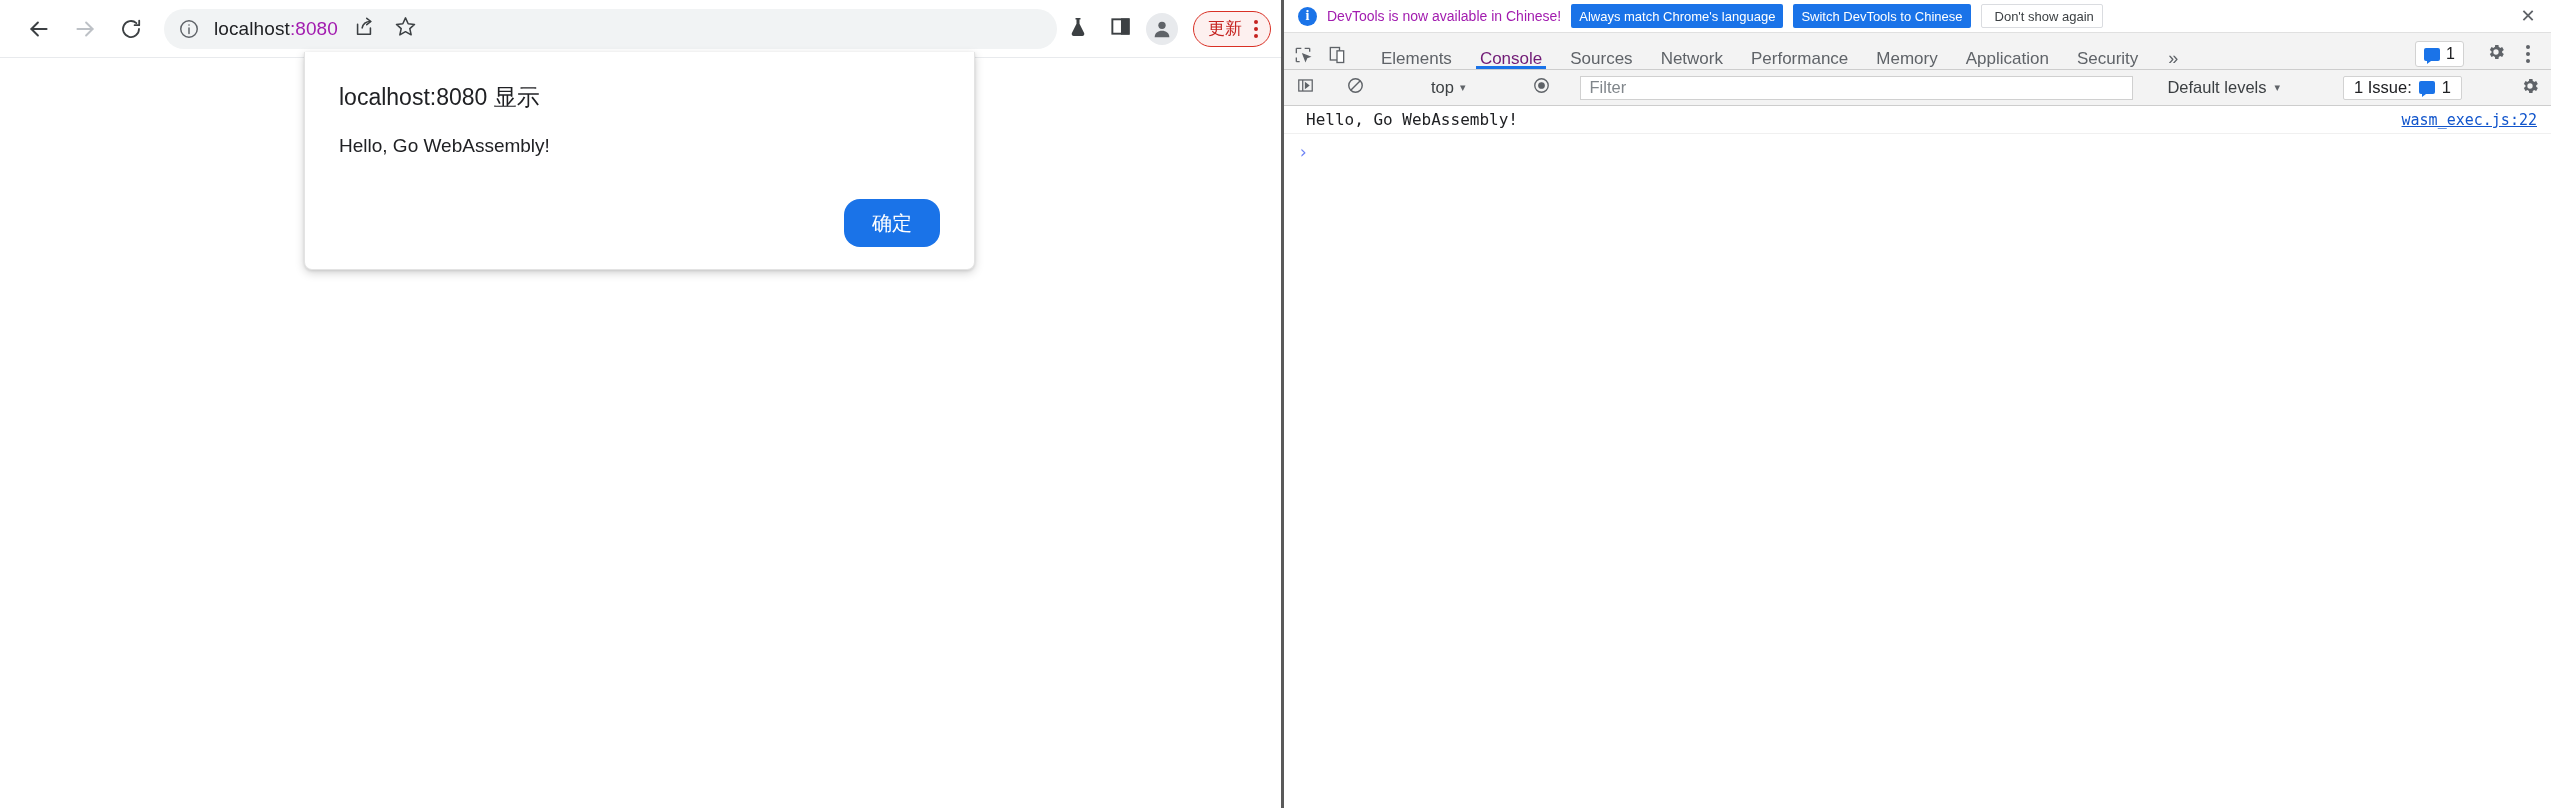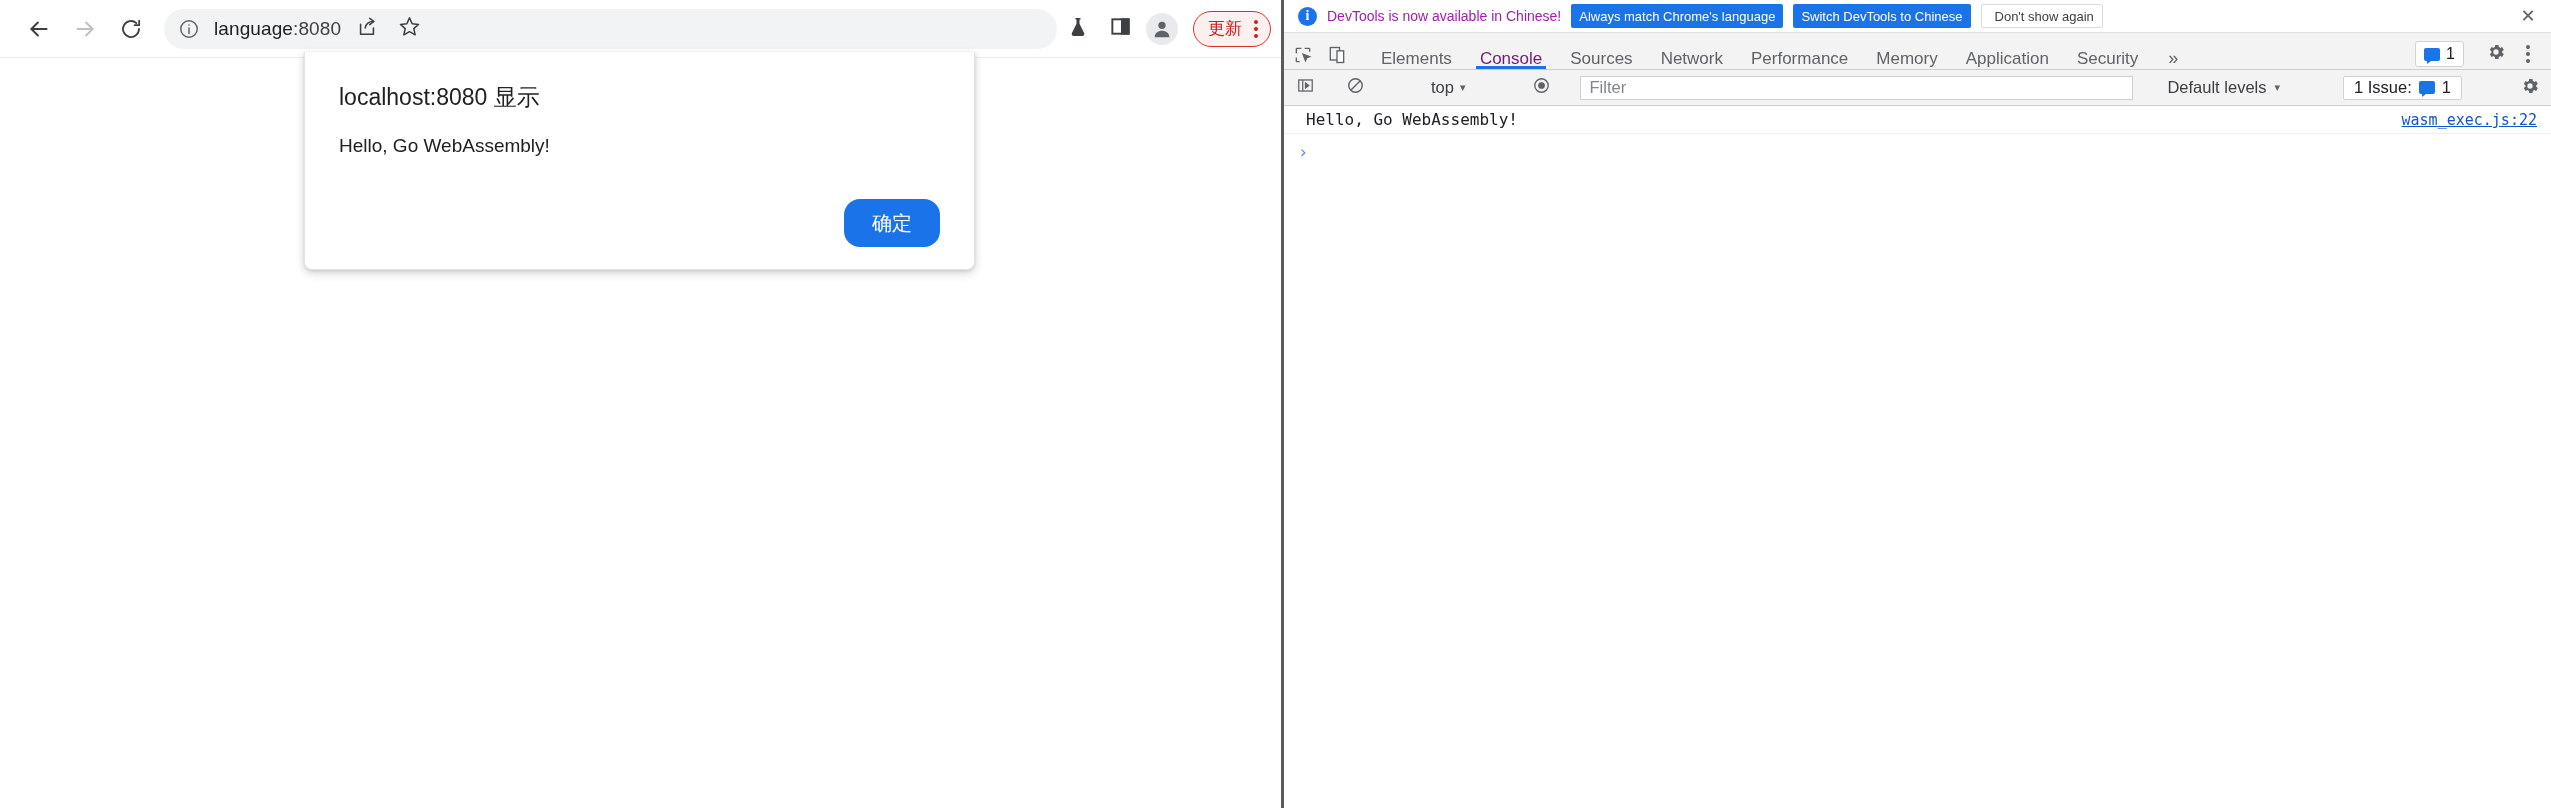--- a/index.html
+++ b/index.html
@@ -49,21 +49,21 @@
   }
   .omnibox-info { flex: 0 0 auto; display: flex; align-items: center; margin-right: 14px; }
   .omnibox-url {
     font-size: 19px;
     color: #202124;
     letter-spacing: .1px;
     white-space: nowrap;
     overflow: hidden;
     text-overflow: ellipsis;
   }
-  .omnibox-url .port { color: #404040; }
+  .omnibox-url .port { color: #a21caf; }
   .omnibox-actions {
     flex: 0 0 auto;
     display: flex;
     align-items: center;
     margin-left: 6px;
     gap: 2px;
   }
   .omni-icon {
     width: 40px; height: 40px;
     display: flex; align-items: center; justify-content: center;
@@ -379,21 +379,21 @@
       </div>
 
       <div class="omnibox">
         <span class="omnibox-info">
           <svg width="22" height="22" viewBox="0 0 24 24" fill="none" stroke="#5f6368" stroke-width="1.6">
             <circle cx="12" cy="12" r="9"></circle>
               <line x1="12" y1="11" x2="12" y2="17" stroke-linecap="round"></line>
             <circle cx="12" cy="7.6" r="0.9" fill="#5f6368" stroke="none"></circle>
           </svg>
         </span>
-        <span class="omnibox-url"><span>language</span><span class="port">:8080</span></span>
+        <span class="omnibox-url"><span>localhost</span><span class="port">:8080</span></span>
         <span class="omnibox-actions">
           <span class="omni-icon">
             <span>
               <svg width="22" height="22" viewBox="0 0 24 24" fill="none" stroke="#3c4043" stroke-width="1.7" stroke-linecap="round" stroke-linejoin="round">
                 <path d="M5 9v11h14v-7"></path>
                   <path d="M10 13c1-5 5-7 9-7"></path>
                   <polyline points="15,2.5 19.5,6 15,9.5"></polyline>
               </svg>
             </span>
           </span>

